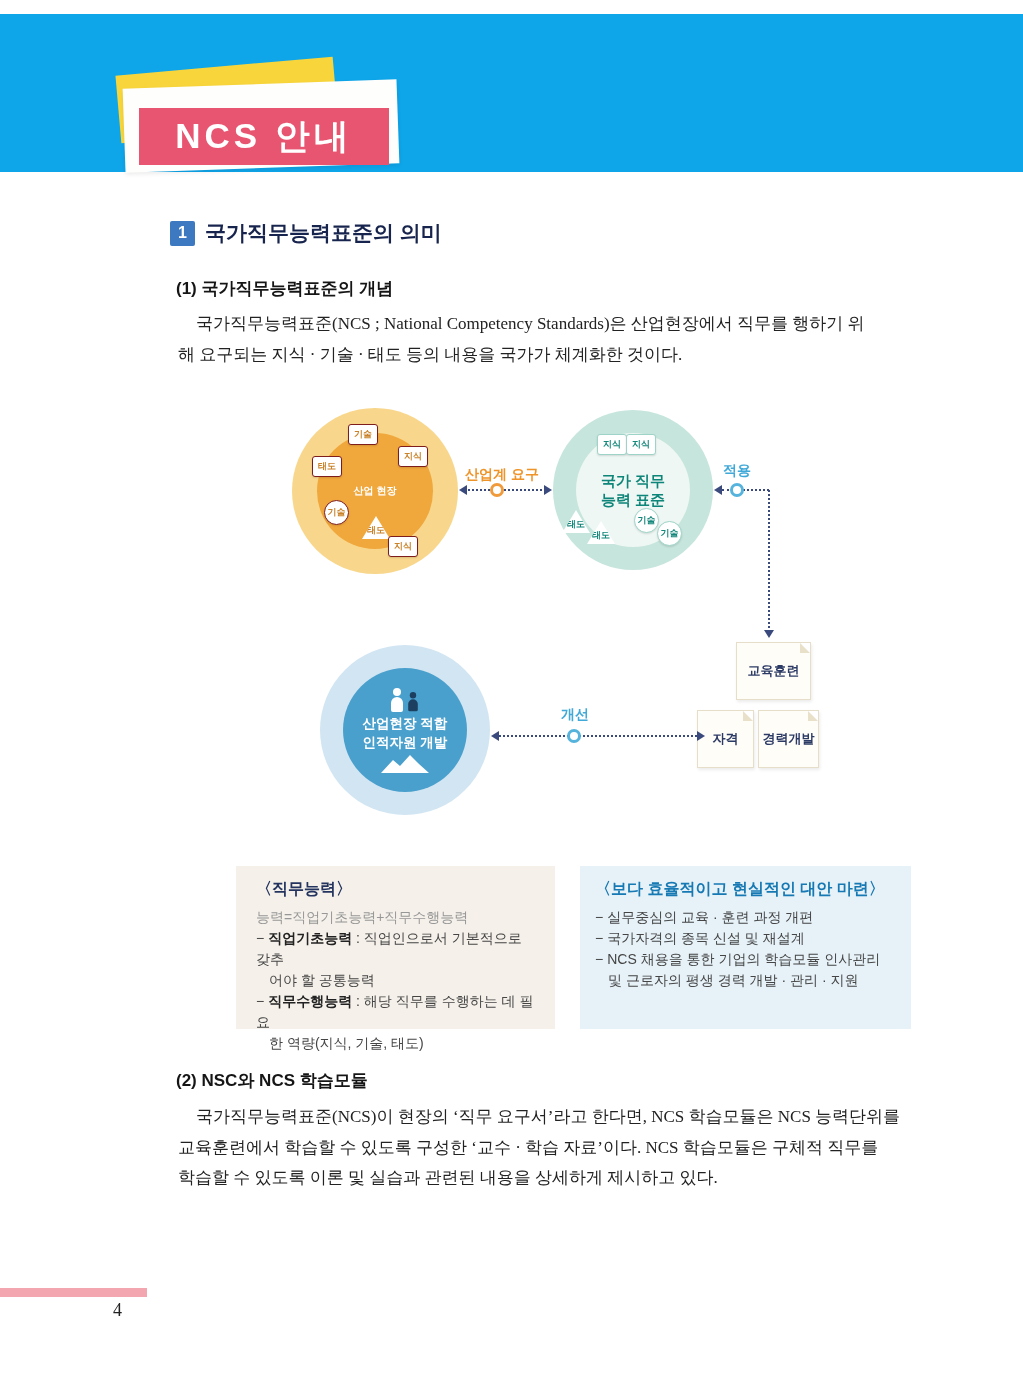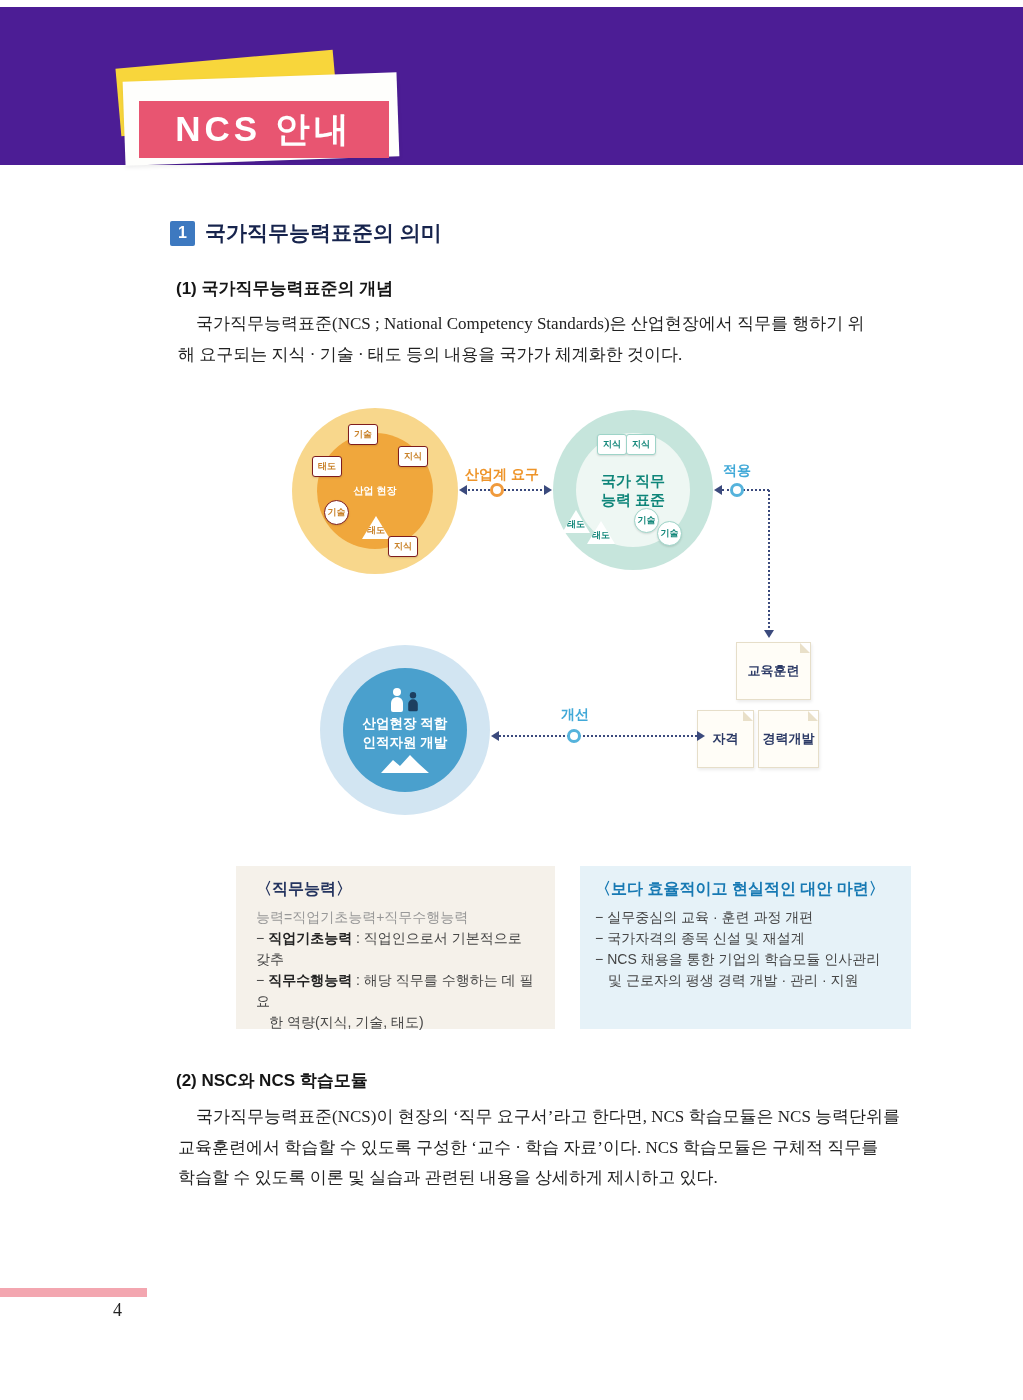--- a/index.html
+++ b/index.html
@@ -1,21 +1,21 @@
 <!DOCTYPE html>
 <html><head>
 <meta charset="utf-8">
 <title>Document</title>
 <style>
   * { margin:0; padding:0; box-sizing:border-box; }
   body { background:#ffffff; font-family:"Liberation Sans",sans-serif; }
   .page { position:relative; width:1023px; height:1400px; background:#ffffff; overflow:hidden; margin:0 auto; }
 
   
-  .band { position:absolute; left:0; top:7px; width:1023px; height:158px; background:#4c1d95; }
+  .band { position:absolute; left:0; top:14px; width:1023px; height:158px; background:#0ea5e9; }
   .ribbon-yellow { position:absolute; left:118px; top:52px; width:218px; height:68px; background:#f8d63b; transform:rotate(-5deg); }
   .ribbon-white { position:absolute; left:124px; top:70px; width:274px; height:84px; background:#fefefc; transform:rotate(-2deg); box-shadow:0 2px 4px rgba(0,0,0,0.08); }
   .ribbon-red { position:absolute; left:139px; top:94px; width:250px; height:57px; background:#e85571; display:flex; align-items:center; justify-content:center; }
   .title-text { color:#ffffff; font-size:35px; font-weight:bold; letter-spacing:4px; }
 
   
   .sec-title { position:absolute; left:170px; top:219px; display:flex; align-items:center; gap:10px; }
   .sec-num { width:25px; height:25px; background:#3d79c0; color:#fff; display:flex; align-items:center; justify-content:center; font-size:16px; font-weight:bold; border-radius:2px; }
   .sec-text { font-size:21px; font-weight:bold; color:#17244d; }
 
@@ -213,20 +213,21 @@
       </svg>
     </div>
   </div>
 
   <div class="box box-left">
     <div class="box-title">〈직무능력〉</div>
     <div class="bl-line0">능력=직업기초능력+직무수행능력</div>
     <div class="b-item">
       <span class="dash">−</span><span class="b-bold">직업기초능력</span><span> : 직업인으로서 기본적으로 갖추</span>
     </div>
+    <div class="b-cont">어야 할 공통능력</div>
     <div class="b-item">
       <span class="dash">−</span><span class="b-bold">직무수행능력</span><span> : 해당 직무를 수행하는 데 필요</span>
     </div>
     <div class="b-cont">한 역량(지식, 기술, 태도)</div>
   </div>
 
   <div class="box box-right">
     <div class="box-title">〈보다 효율적이고 현실적인 대안 마련〉</div>
     <div class="b-item">
       <span class="dash">−</span><span>실무중심의 교육 · 훈련 과정 개편</span>

